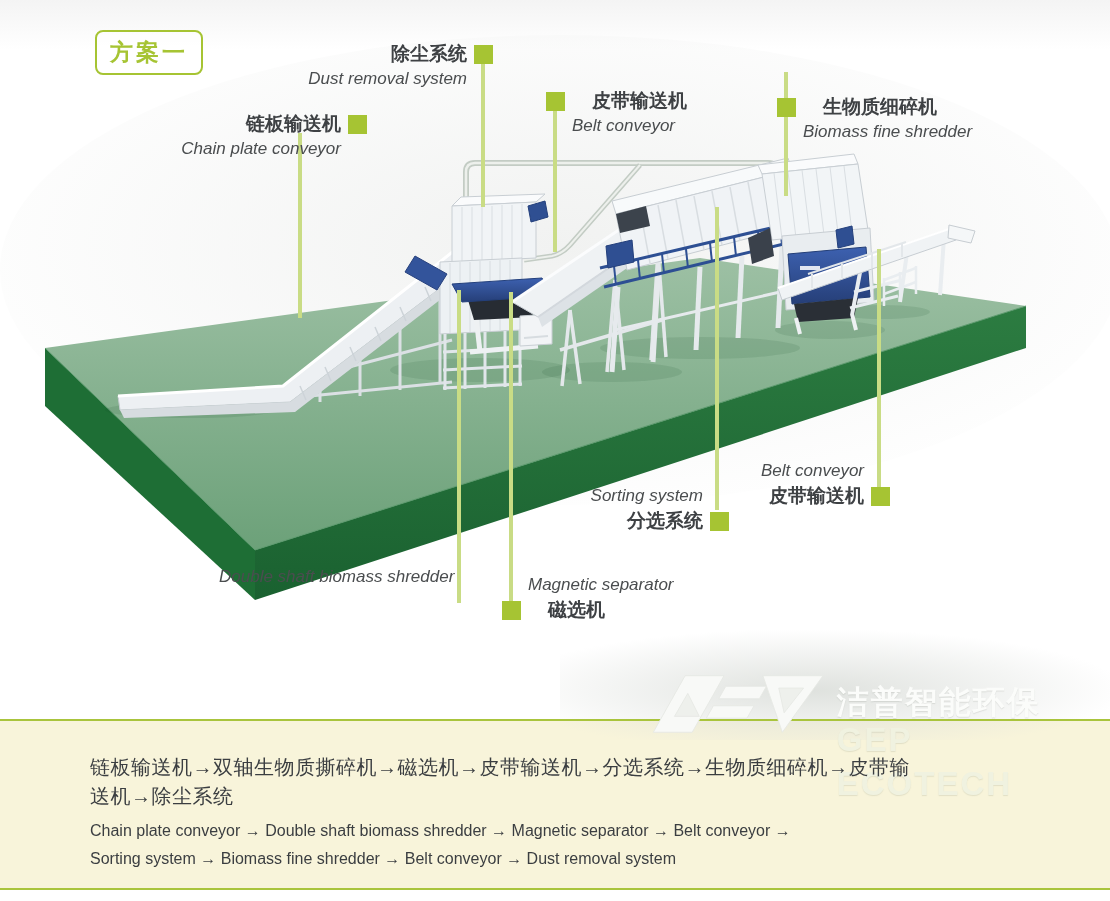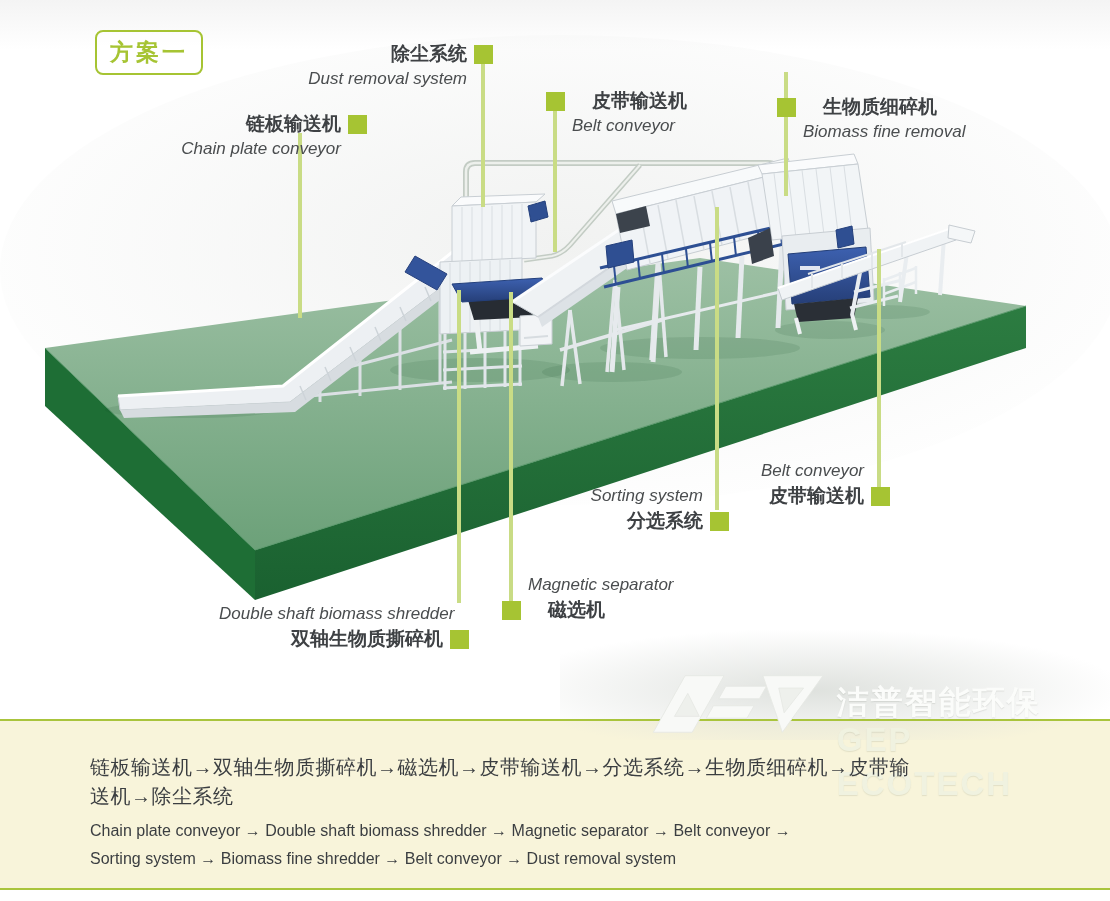--- a/index.html
+++ b/index.html
@@ -312,45 +312,41 @@
           <span class="cn">皮带输送机</span>
         </div>
       <div class="en pad-l">Belt conveyor</div>
     </div>
 
     <div class="lbl" style="left:777px;top:51px;margin-top:44px;">
       <div class="cnrow">
           <span class="sq"></span>
           <span class="cn">生物质细碎机</span>
         </div>
-      <div class="en pad-l">Biomass fine removal</div>
+      <div class="en pad-l">Biomass fine shredder</div>
     </div>
 
     <div class="lbl align-r en-first" style="right:381px;top:486px;width:160px;">
       <div class="en pad-r">Sorting system</div>
       <div class="cnrow">
           <span class="cn">分选系统</span>
           <span class="sq"></span>
         </div>
     </div>
 
     <div class="lbl align-r en-first" style="right:220px;top:461px;width:150px;">
       <div class="en pad-r">Belt conveyor</div>
       <div class="cnrow">
           <span class="cn">皮带输送机</span>
           <span class="sq"></span>
         </div>
     </div>
 
-    <div class="lbl align-r en-first" style="right:641px;top:604px;width:250px;">
+    <div class="lbl align-r en-first" style="right:641px;top:567px;width:250px;">
       <div class="en pad-r">Double shaft biomass shredder</div>
-      <div class="cnrow">
-          <span class="cn">双轴生物质撕碎机</span>
-          <span class="sq"></span>
-        </div>
     </div>
 
     <div class="lbl en-first" style="left:502px;top:575px;">
       <div class="en pad-l">Magnetic separator</div>
       <div class="cnrow">
           <span class="sq"></span>
           <span class="cn">磁选机</span>
         </div>
     </div>
   </div>

